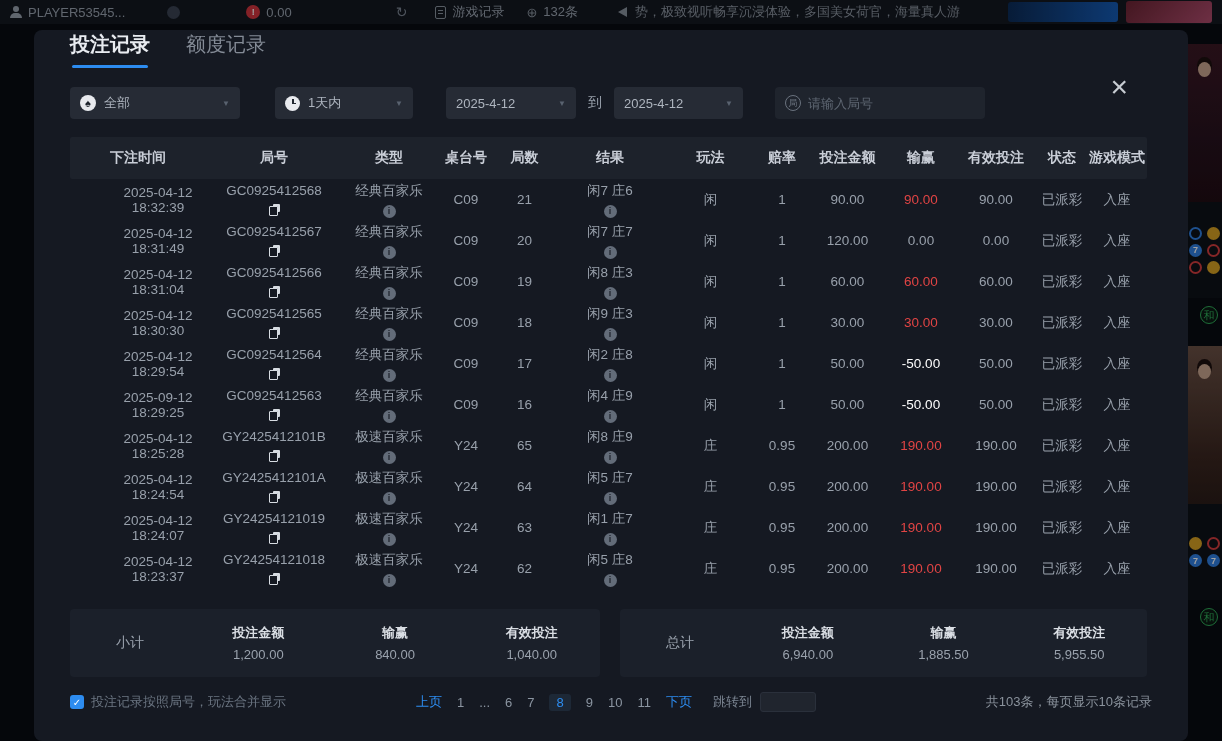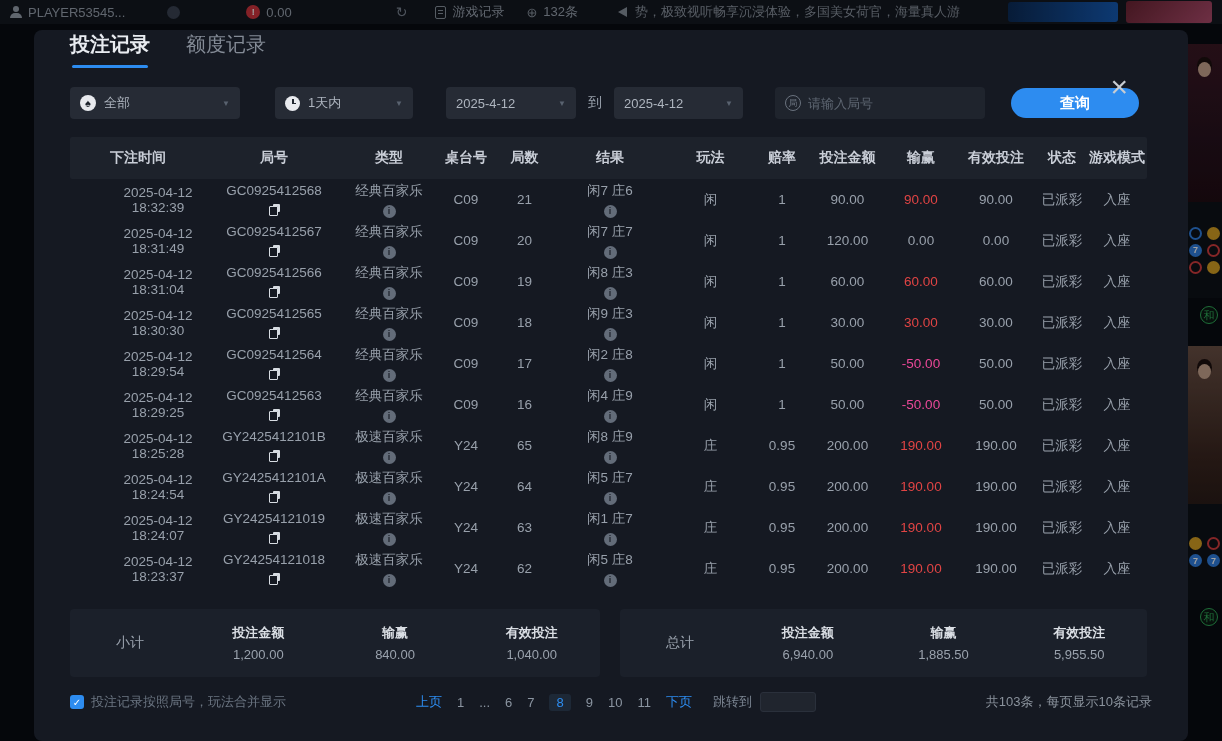--- a/index.html
+++ b/index.html
@@ -82,21 +82,21 @@
 
   
   .table { margin-top:18px; width:1077px; }
   .grid { display:grid; grid-template-columns:136px 136px 94px 60px 57px 114px 87px 56px 75px 72px 78px 54px 56px; align-items:center; }
   .thead { height:42px; background:#1d222b; color:#c9ced7; font-size:14px; font-weight:bold; text-align:center; border-radius:2px; }
   .tr { height:41px; color:#98a0ab; font-size:13.5px; text-align:center; }
   .td.time { text-align:center; padding-left:4px;margin-left:36px; }
   .td.round { text-align:left; display:flex; align-items:center; gap:6px;flex-direction:column; }
   .td.flexc { display:flex; align-items:center; justify-content:center; gap:5px;flex-direction:column; }
   .red { color:#e04444; }
-  .green { color:#ec4899; }
+  .green { color:#ffffff; }
   .dim { color:#98a0ab; }
   .copy-ico { width:11px; height:12px; position:relative; flex:none; cursor:pointer; }
   .copy-ico::before { content:""; position:absolute; right:0; top:0; width:7px; height:8px; background:#d7dce2; border-radius:1px; }
   .copy-ico::after { content:""; position:absolute; left:0; bottom:0; width:7px; height:8px; border:1px solid #d7dce2;
                      background:#151922; border-radius:1px; }
   .info-ico { width:13px; height:13px; border-radius:50%; background:#636c79; color:#1d222b; font-size:9px; font-weight:bold;
               display:flex; align-items:center; justify-content:center; flex:none; cursor:pointer; }
 
   
   .summary { display:flex; gap:20px; margin-top:20px; width:1077px; }
@@ -194,21 +194,20 @@
     </div>
     <span class="to-label">到</span>
     <div class="dd dd-date2">
       <span>2025-4-12</span>
       <span class="caret">▼</span>
     </div>
     <div class="search-box">
       <span class="round-ico">局</span>
       <input placeholder="请输入局号" style="">
     </div>
-    <button class="query-btn">查询</button>
   </div>
 
   <div class="table">
     <div class="thead grid">
       <div>下注时间</div>
       <div>局号</div>
       <div>类型</div>
       <div>桌台号</div>
       <div>局数</div>
       <div>结果</div>
@@ -340,21 +339,21 @@
       <div class="td">闲</div>
       <div class="td">1</div>
       <div class="td">50.00</div>
       <div class="td green">-50.00</div>
       <div class="td">50.00</div>
       <div class="td">已派彩</div>
       <div class="td">入座</div>
     </div>
 
     <div class="tr grid">
-      <div class="td time">2025-04-12 18:29:25</div>
+      <div class="td time">2025-09-12 18:29:25</div>
       <div class="td round">
         <span>GC0925412563</span>
         <span class="copy-ico"></span>
       </div>
       <div class="td flexc">
         <span>经典百家乐</span>
         <span class="info-ico">i</span>
       </div>
       <div class="td">C09</div>
       <div class="td">16</div>

